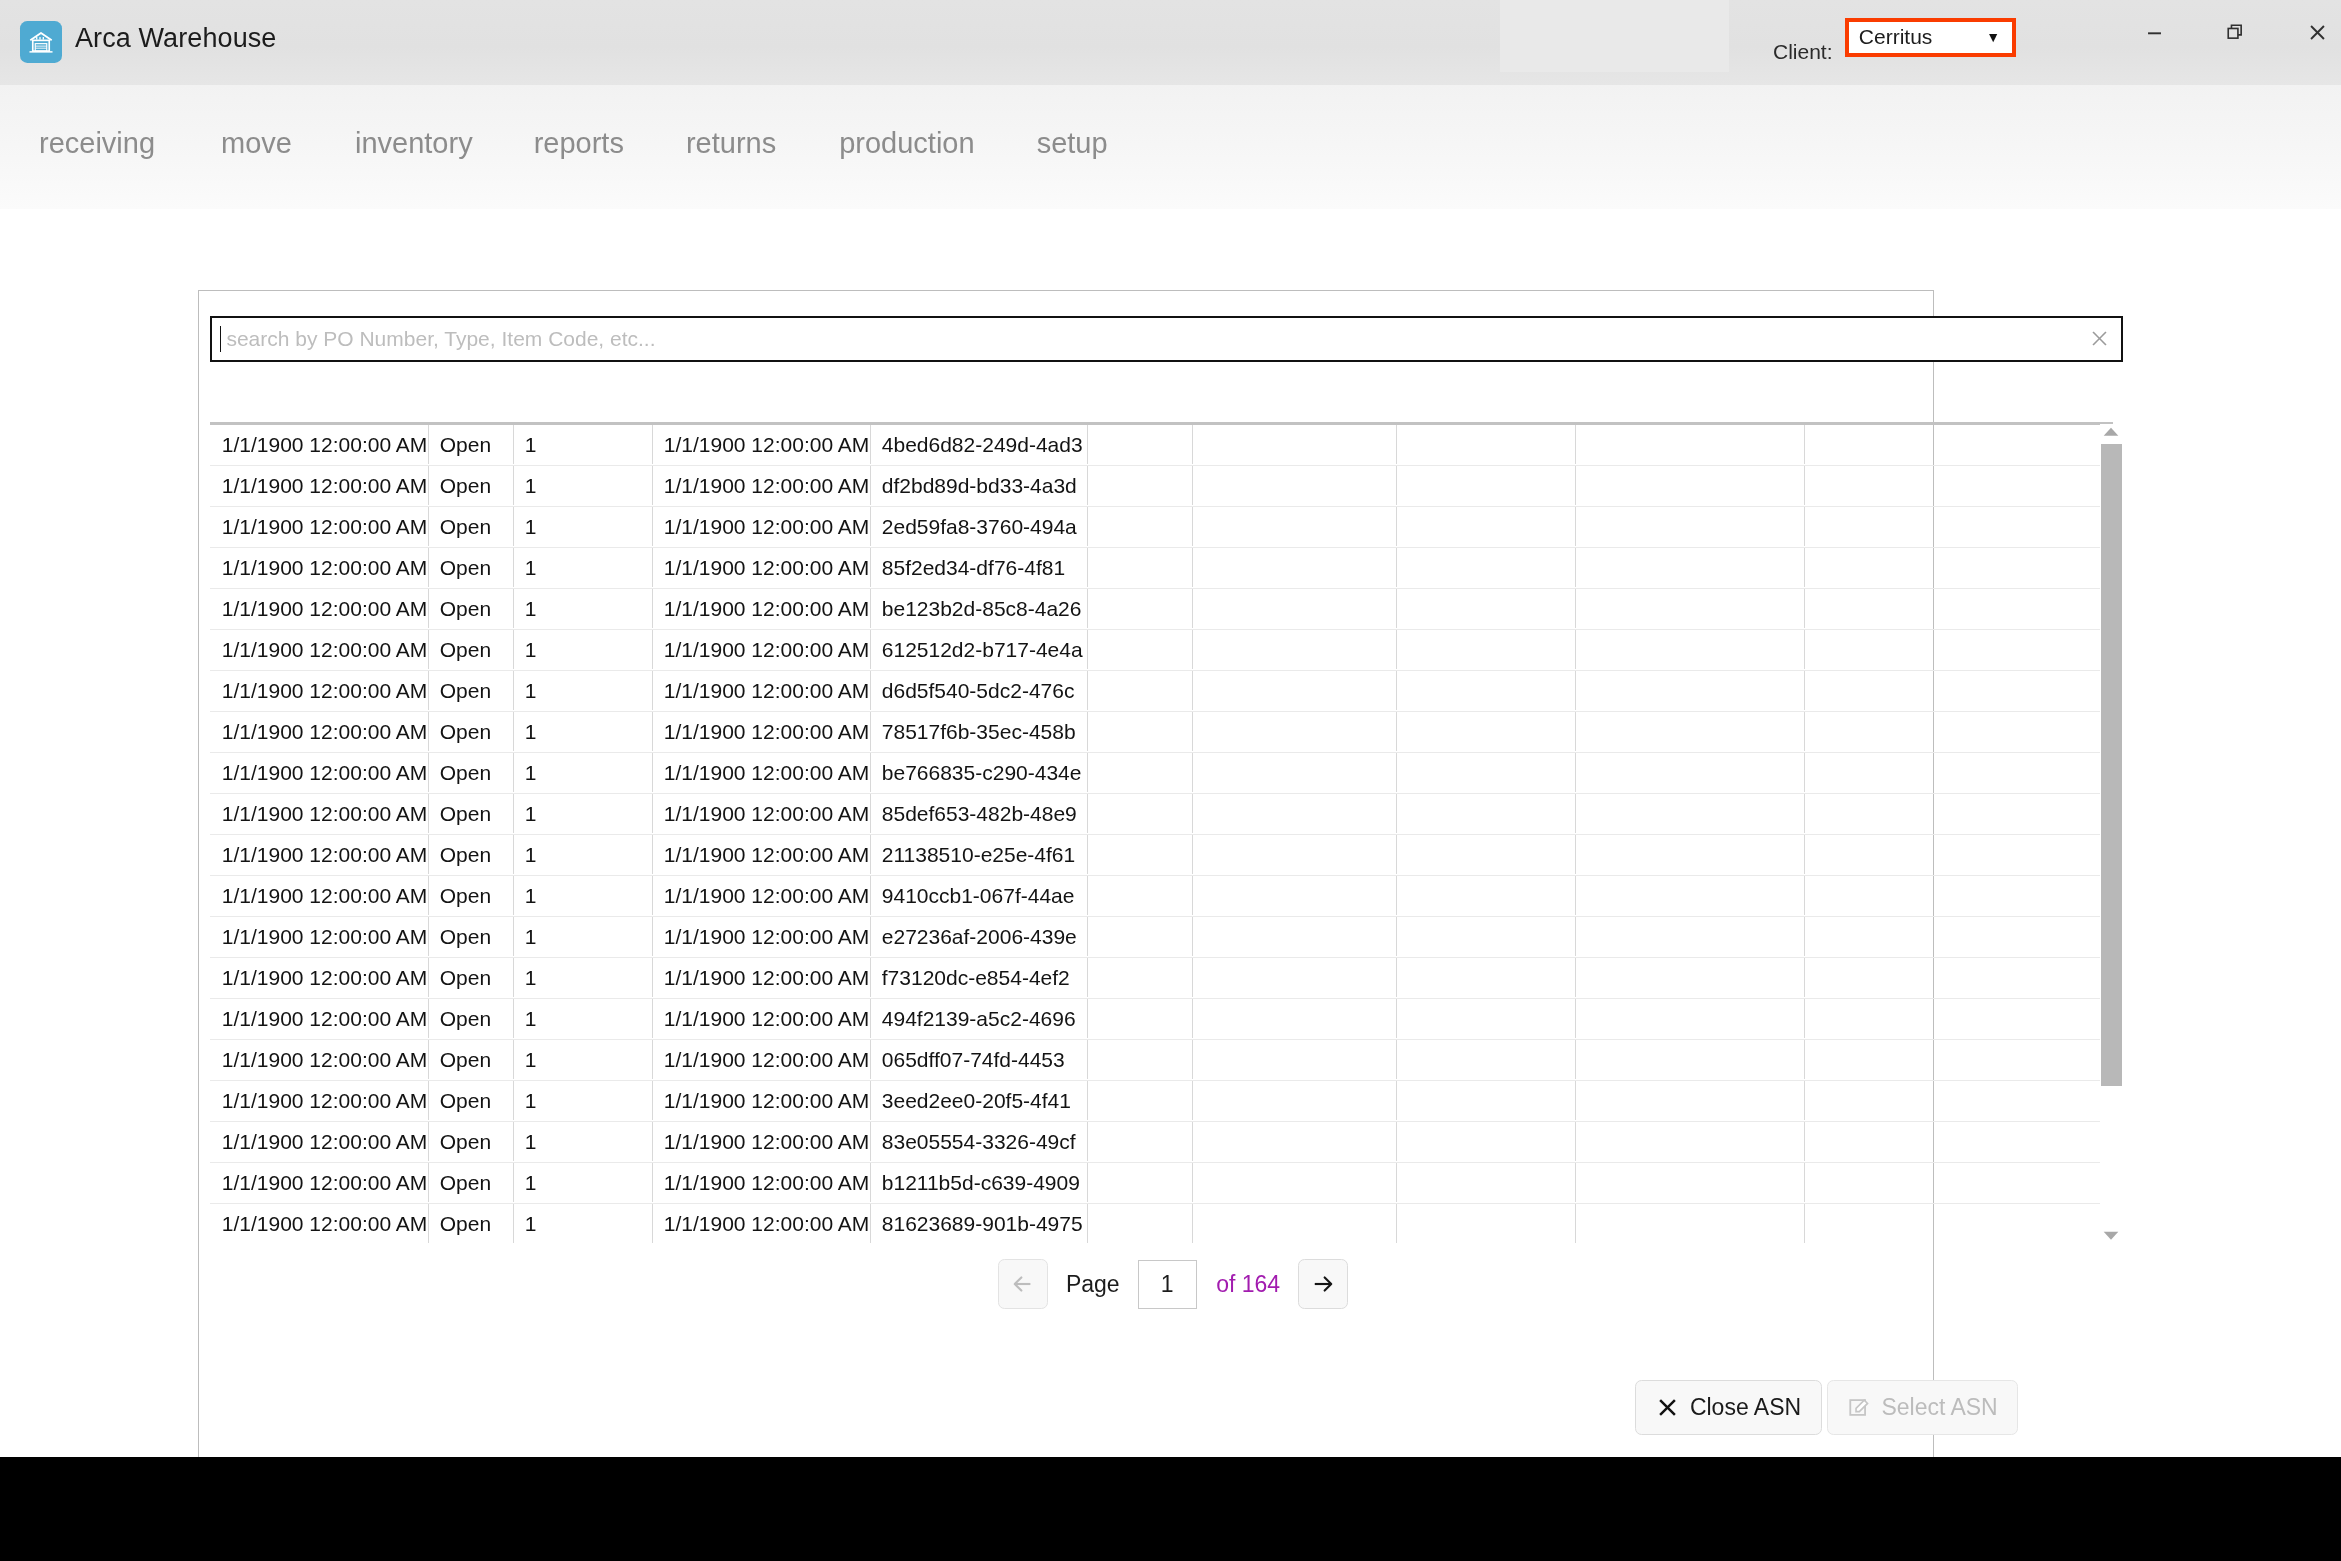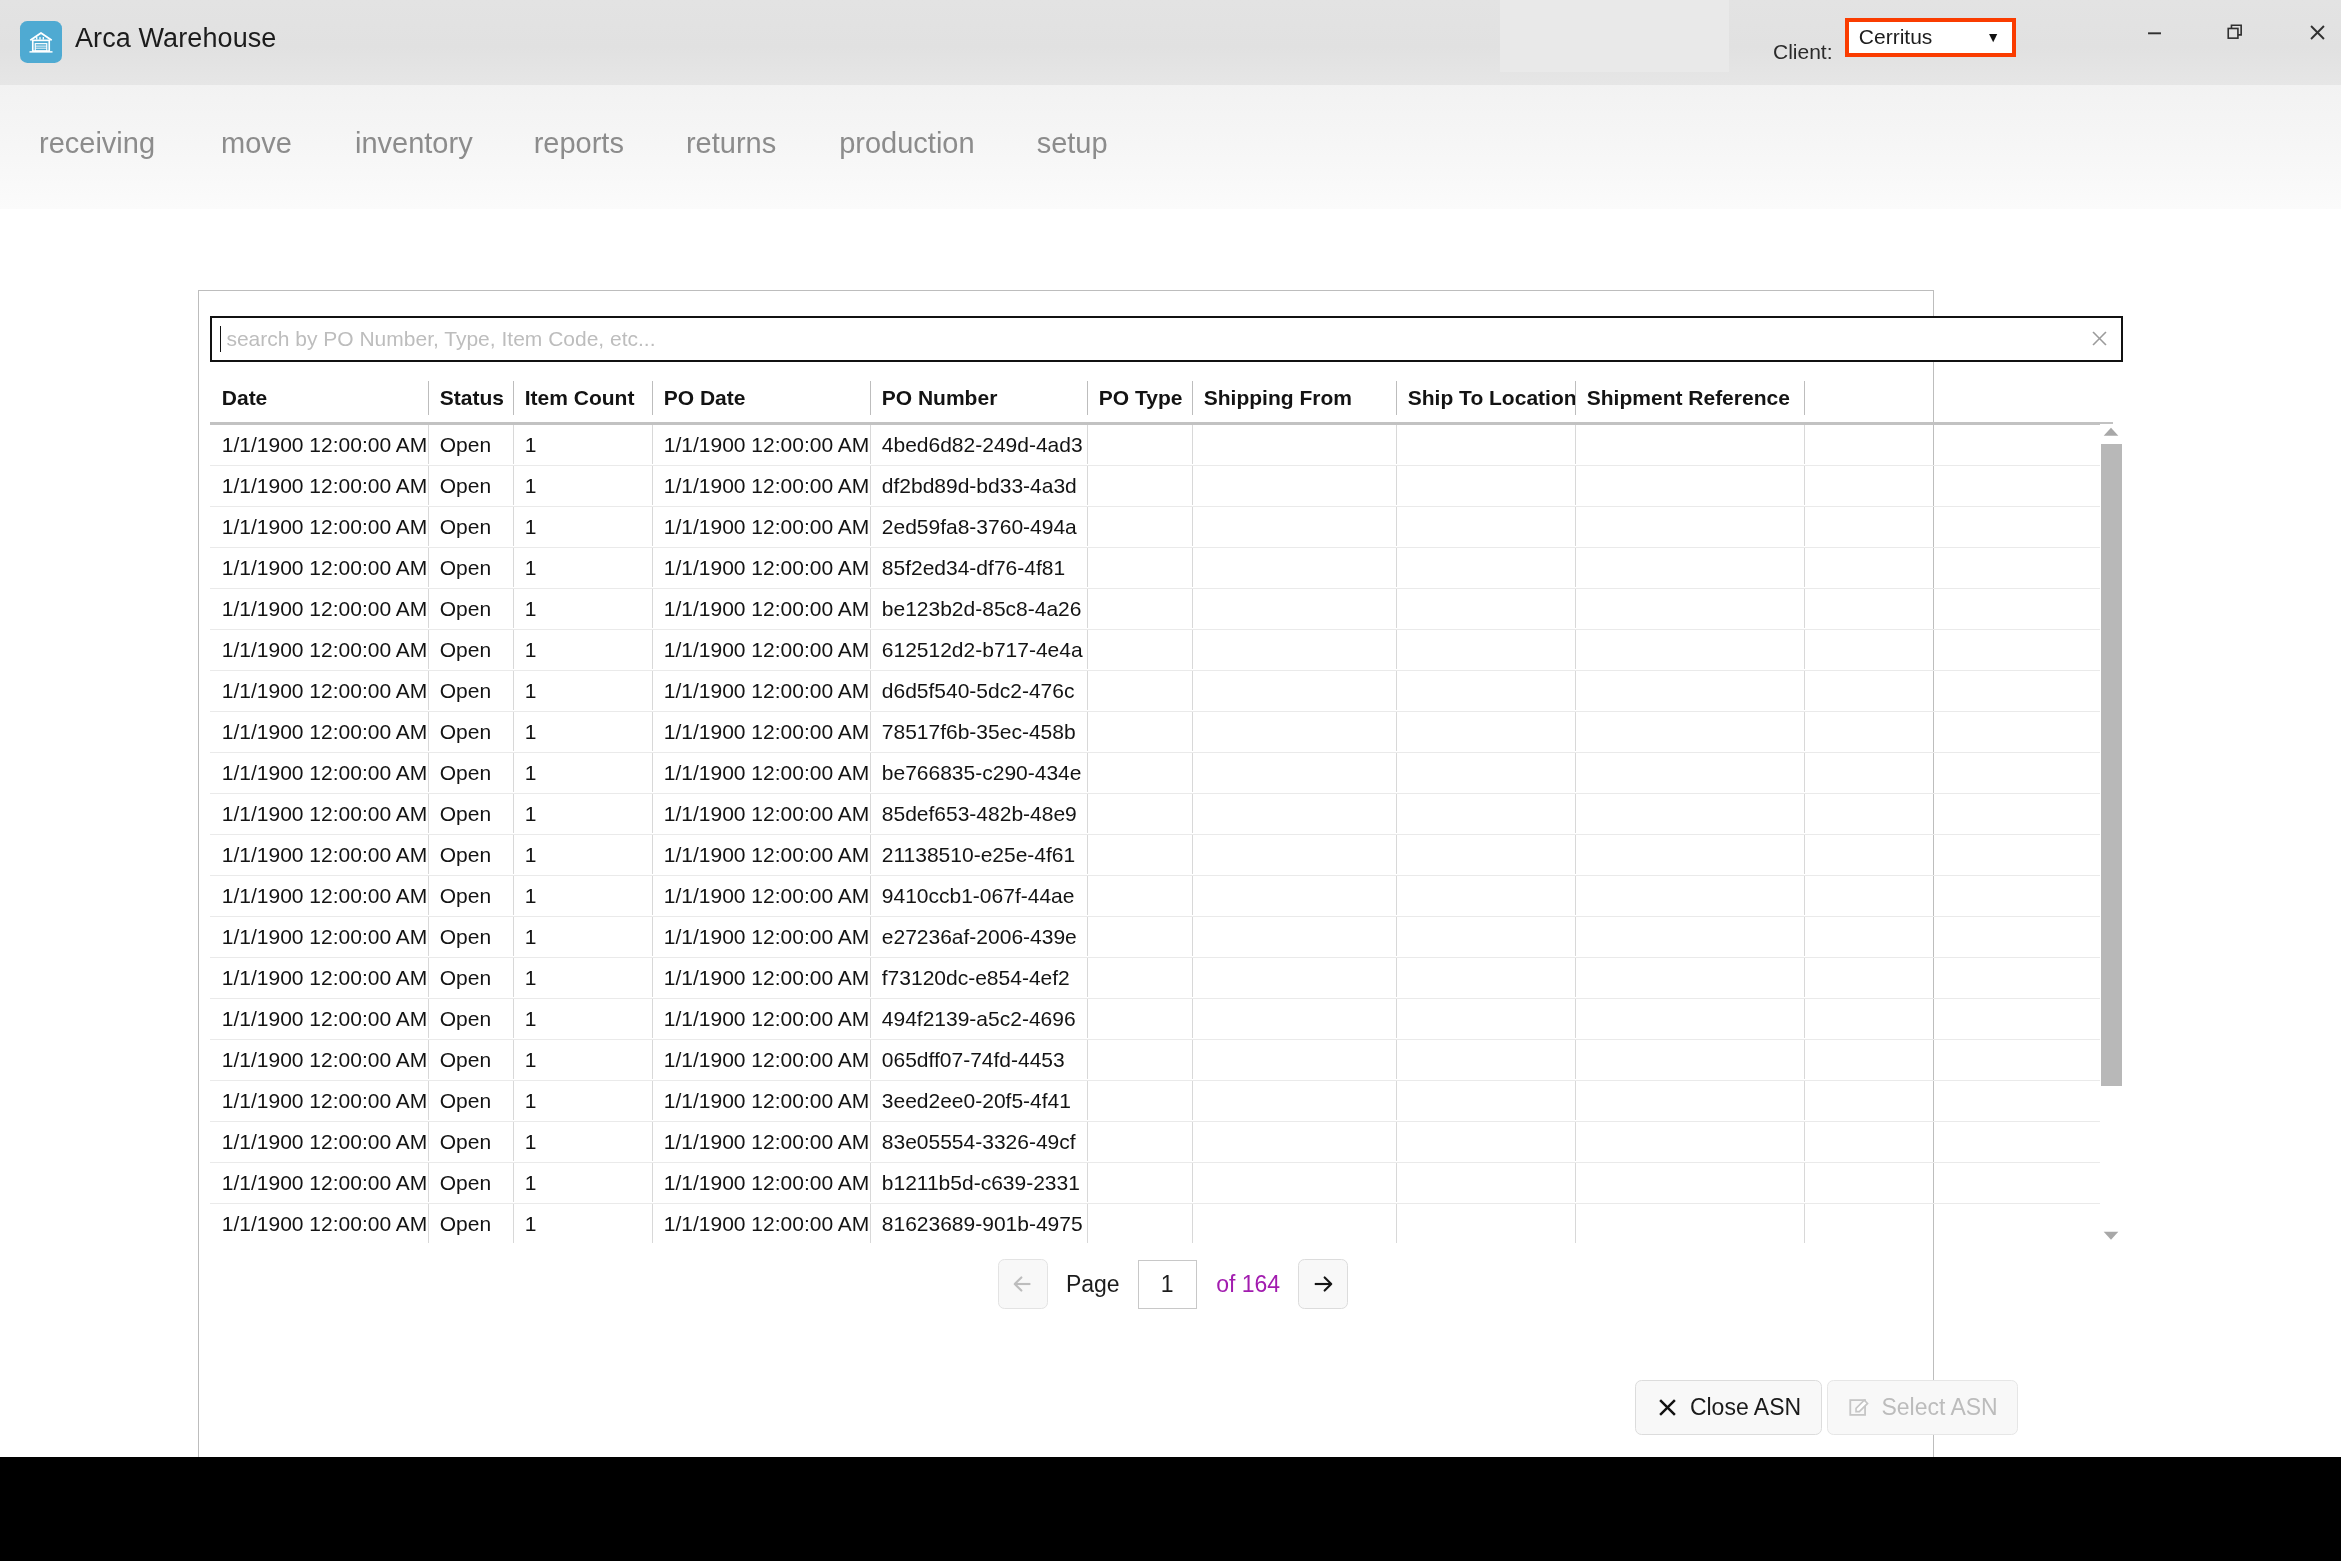--- a/index.html
+++ b/index.html
@@ -443,32 +443,20 @@
         <div class="search-clear">
           <svg width="21" height="21" viewBox="0 0 26 26">
             <line x1="5" y1="5" x2="21" y2="21" stroke="#9b9b9b" stroke-width="2"></line>
             <line x1="21" y1="5" x2="5" y2="21" stroke="#9b9b9b" stroke-width="2"></line>
           </svg>
         </div>
       </div>
 
       <div class="table-wrap">
 
-        <div class="thead">
-          <div class="th c0">Date</div>
-          <div class="th c1 sep">Status</div>
-          <div class="th c2 sep">Item Count</div>
-          <div class="th c3 sep">PO Date</div>
-          <div class="th c4 sep">PO Number</div>
-          <div class="th c5 sep">PO Type</div>
-          <div class="th c6 sep">Shipping From</div>
-          <div class="th c7 sep">Ship To Location</div>
-          <div class="th c8 sep">Shipment Reference</div>
-          <div class="th c9 sep"></div>
-        </div>
         <div class="thead-rule"></div>
 
         <div class="tbody">
             <div class="trow">
               <div class="td c0">1/1/1900 12:00:00 AM</div>
               <div class="td c1 sep">Open</div>
               <div class="td c2 sep">1</div>
               <div class="td c3 sep">1/1/1900 12:00:00 AM</div>
               <div class="td c4 sep">4bed6d82-249d-4ad3</div>
               <div class="td c5 sep"></div>
@@ -679,21 +667,21 @@
               <div class="td c6 sep"></div>
               <div class="td c7 sep"></div>
               <div class="td c8 sep"></div>
               <div class="td c9 sep"></div>
             </div>
             <div class="trow">
               <div class="td c0">1/1/1900 12:00:00 AM</div>
               <div class="td c1 sep">Open</div>
               <div class="td c2 sep">1</div>
               <div class="td c3 sep">1/1/1900 12:00:00 AM</div>
-              <div class="td c4 sep">b1211b5d-c639-2331</div>
+              <div class="td c4 sep">b1211b5d-c639-4909</div>
               <div class="td c5 sep"></div>
               <div class="td c6 sep"></div>
               <div class="td c7 sep"></div>
               <div class="td c8 sep"></div>
               <div class="td c9 sep"></div>
             </div>
             <div class="trow">
               <div class="td c0">1/1/1900 12:00:00 AM</div>
               <div class="td c1 sep">Open</div>
               <div class="td c2 sep">1</div>

